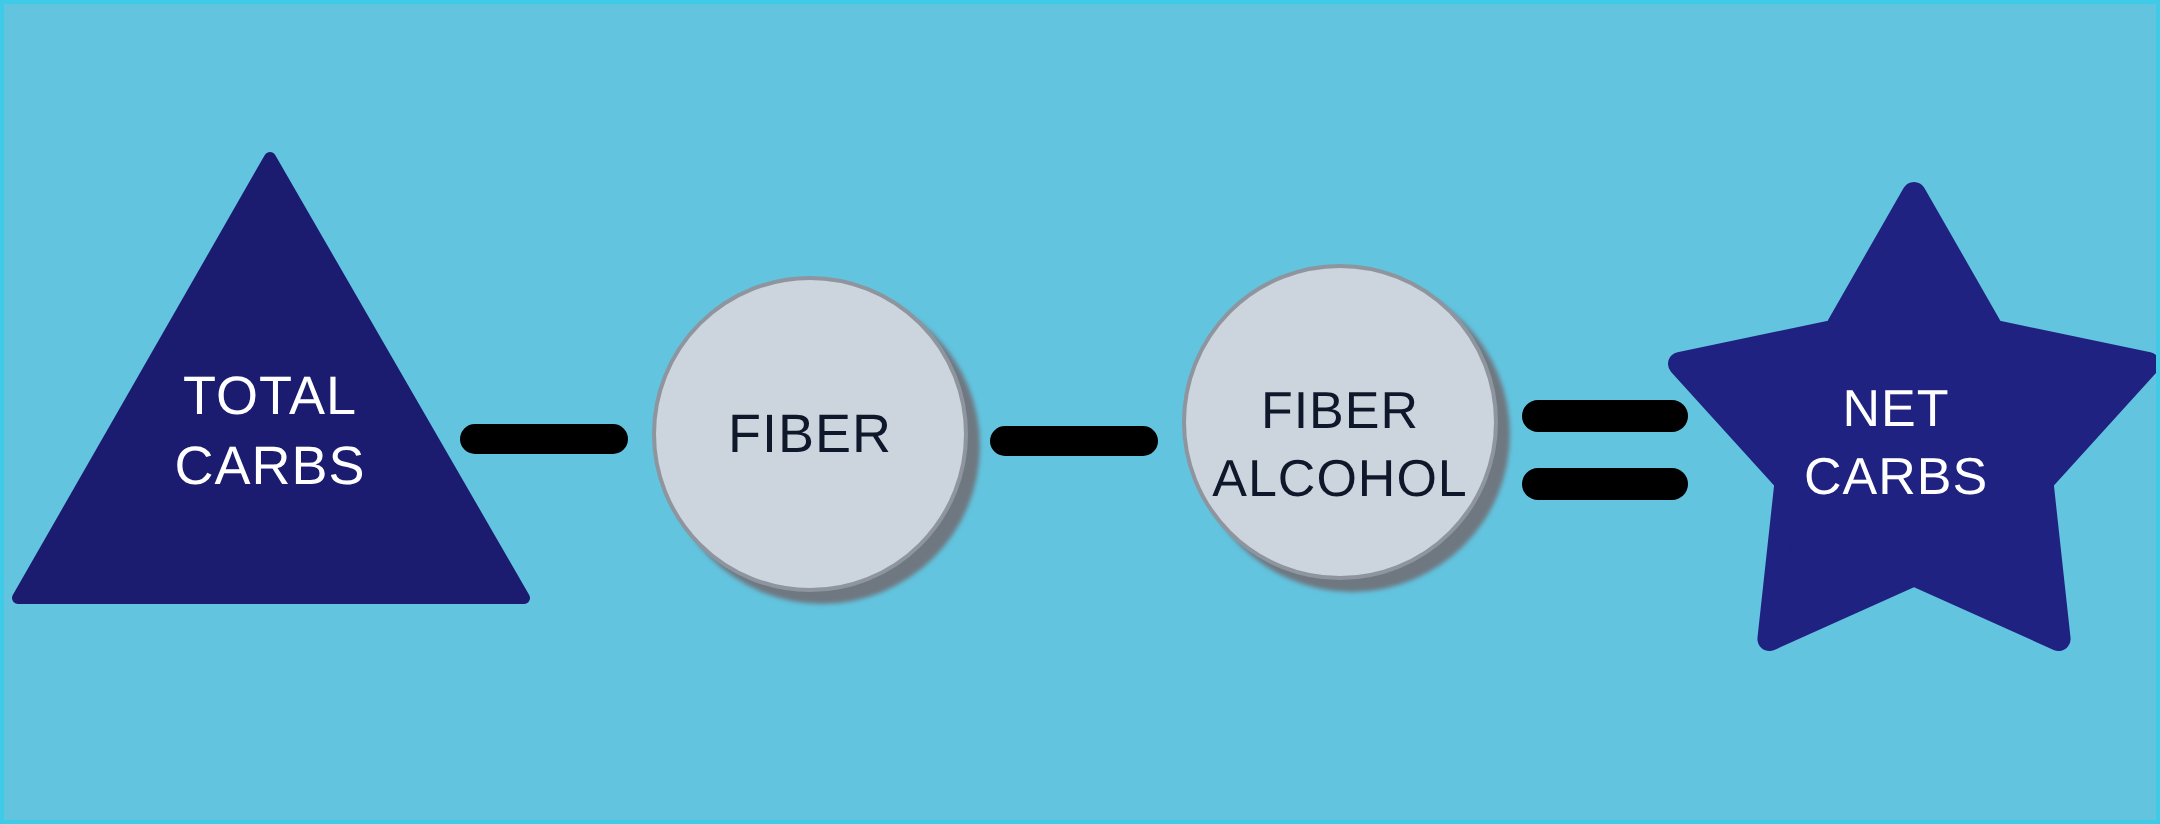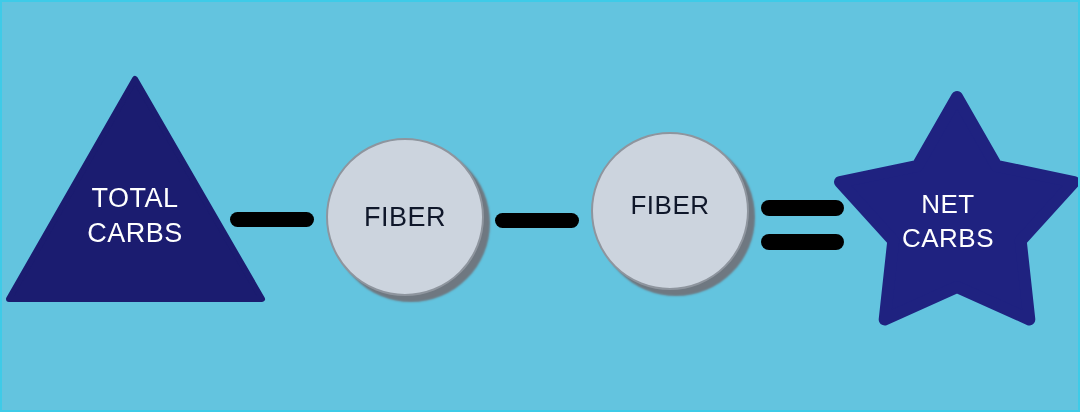--- a/index.html
+++ b/index.html
@@ -71,20 +71,21 @@
     <span class="label-line">TOTAL</span>
     <span class="label-line">CARBS</span>
   </div>
 
   <div class="node-label label-dark" id="label-fiber">
     <span class="label-line">FIBER</span>
   </div>
 
   <div class="node-label label-dark" id="label-sugar-alcohol">
     <span class="label-line">FIBER</span>
+    <span class="label-line">ALCOHOL</span>
   </div>
 
   <div class="node-label label-light" id="label-net-carbs">
     <span class="label-line">NET</span>
     <span class="label-line">CARBS</span>
   </div>
 
 </div>
 
 </body></html>

